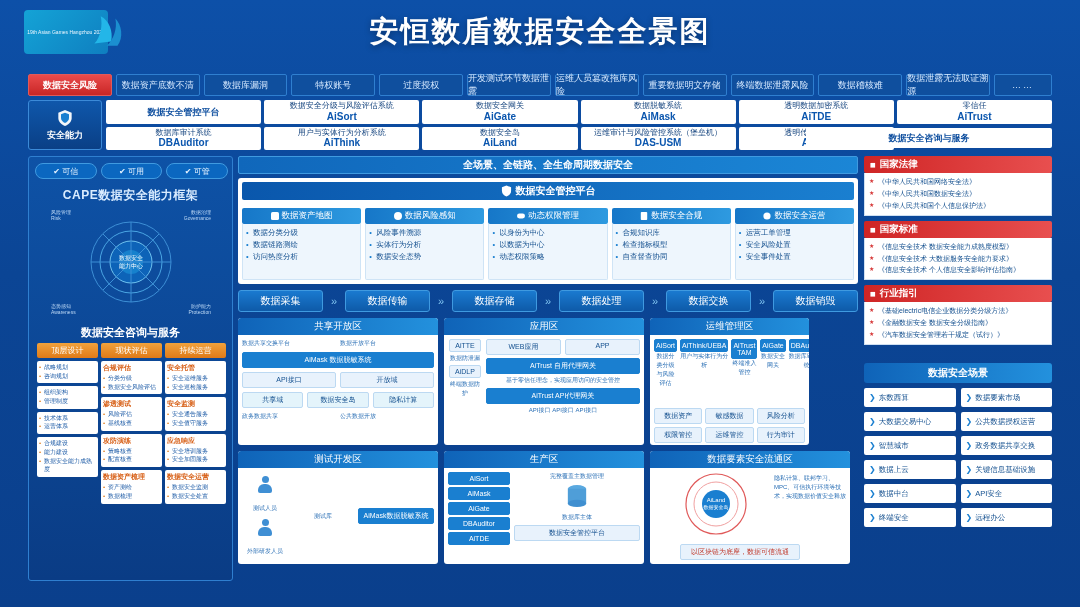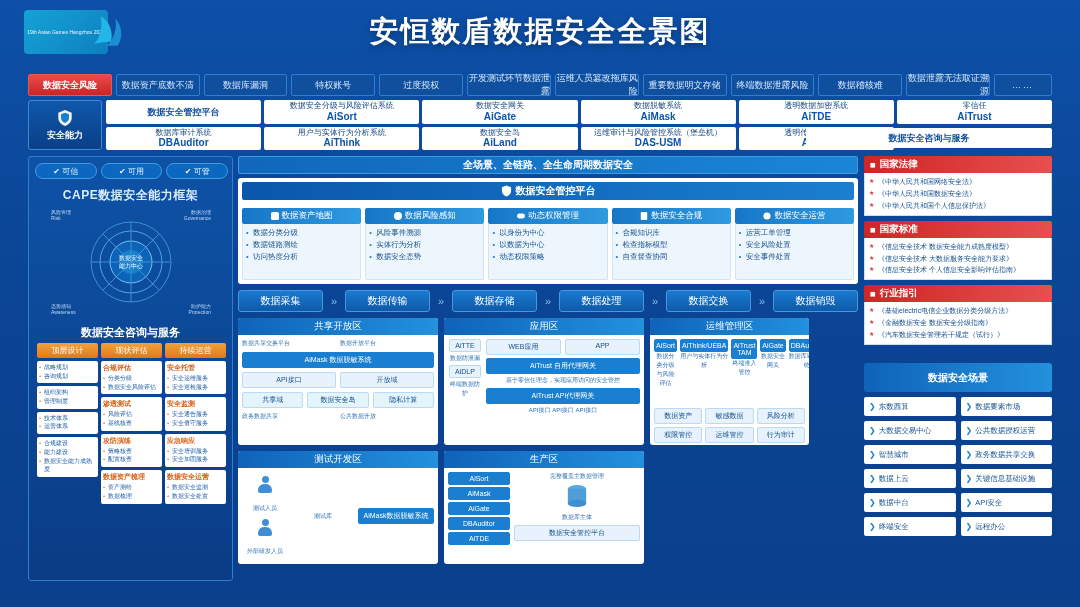--- a/index.html
+++ b/index.html
@@ -25,21 +25,21 @@
     text-align:center; color:#eaf6ff; padding:2px; }
   .logo-hz { position:absolute; left:84px; top:8px; width:46px; height:46px;
     display:flex; align-items:center; justify-content:center; }
   .logo-hz svg { width:42px; height:42px; }
   .main-title { position:absolute; left:0; top:12px; width:1080px; text-align:center;
     font-size:29px; font-weight:bold; letter-spacing:2px; color:#fff;
     text-shadow:0 2px 6px rgba(0,0,0,.35); }
 
   
   .riskbar { position:absolute; left:28px; top:74px; width:1024px; height:22px;
-    display:flex; gap:4px;text-align:right; }
+    display:flex; gap:4px; }
   .risk-cell { flex:1; height:22px; border:1px solid #2f7fd0; background:#0f4f9e;
     display:flex; align-items:center; justify-content:center; font-size:9px;
     color:#d6e9ff; border-radius:2px; }
   .risk-cell.active { background:linear-gradient(180deg,#e94b4b,#c92626); border-color:#e05a5a;
     color:#fff; font-weight:bold; }
   .risk-cell.dots { flex:0 0 58px; letter-spacing:2px; }
 
   
   .ability { position:absolute; left:28px; top:100px; width:1024px; height:50px; display:flex; gap:4px; }
   .ability-label { width:74px; border:1px solid #3b8ad8; border-radius:3px;
@@ -123,21 +123,21 @@
 
   
   .right-col { position:absolute; left:864px; top:156px; width:188px; }
   .rsec { margin-bottom:5px; }
   .rsec-hd { height:17px; background:linear-gradient(90deg,#cf2525,#e84f4f); border-radius:2px;
     display:flex; align-items:center; padding-left:6px; gap:4px; font-size:9.5px; font-weight:bold; color:#fff; }
   .rsec-bd { background:#fff; border:1px solid #cfe0f2; border-top:none; padding:3px 4px; }
   .rsec-bd div { font-size:7px; color:#14508f; line-height:1.7; padding-left:9px; position:relative; }
   .rsec-bd div::before { content:"★"; position:absolute; left:0; color:#d73b3b; font-size:6px; }
 
-  .scene-hd { height:29px; background:linear-gradient(90deg,#0f63b8,#2391dd); border-radius:3px;
+  .scene-hd { height:20px; background:linear-gradient(90deg,#0f63b8,#2391dd); border-radius:3px;
     display:flex; align-items:center; justify-content:center; font-size:10px; font-weight:bold; color:#fff; }
   .scene-grid { margin-top:5px; display:grid; grid-template-columns:1fr 1fr; gap:5px; }
   .scene-cell { height:19px; background:#fff; border-radius:2px; display:flex; align-items:center;
     gap:3px; padding-left:5px; font-size:7.5px; color:#14508f; }
   .scene-cell .chev { color:#1a7fd0; font-size:8px; }
 </style>
 </head>
 <body>
 
 <div class="page">
@@ -561,20 +561,34 @@
                 <rect x="2" y="5" width="20" height="16" fill="#4f9ed8"></rect>
                 <ellipse cx="12" cy="21" rx="10" ry="4" fill="#3f8fd0"></ellipse>
               </svg>
               <div class="mini">数据库主体</div>
               <div class="tag" style="width:100%;">数据安全管控平台</div>
             </div>
           </div>
         </div>
       </div>
 
+      <div class="zone z6">
+        <div class="zone-hd">数据要素安全流通区</div>
+        <div class="zone-bd" style="height:96px;position:relative;">
+          <svg width="190" height="70" viewBox="0 0 190 70" style="position:absolute;left:4px;top:2px;">
+            <circle cx="62" cy="34" r="30" fill="none" stroke="#e05a5a" stroke-width="1.2"></circle>
+            <circle cx="62" cy="34" r="22" fill="none" stroke="#f0a0a0" stroke-width="1"></circle>
+            <circle cx="62" cy="34" r="14" fill="#1a7fd0"></circle>
+            <text x="62" y="32" font-size="6" fill="#fff" text-anchor="middle">AiLand</text>
+            <text x="62" y="39" font-size="5" fill="#fff" text-anchor="middle">数据安全岛</text>
+          </svg>
+          <div class="mini" style="position:absolute;right:4px;top:6px;width:72px;line-height:1.5;">隐私计算、联邦学习、MPC、可信执行环境等技术，实现数据价值安全释放</div>
+          <div class="tag" style="position:absolute;left:30px;bottom:4px;width:120px;color:#c0392b;">以区块链为底座，数据可信流通</div>
+        </div>
+      </div>
     </div>
   </div>
 
   <div class="right-col">
     <div class="rsec">
       <div class="rsec-hd">
         <span>■</span>
         <span>国家法律</span>
       </div>
       <div class="rsec-bd">

